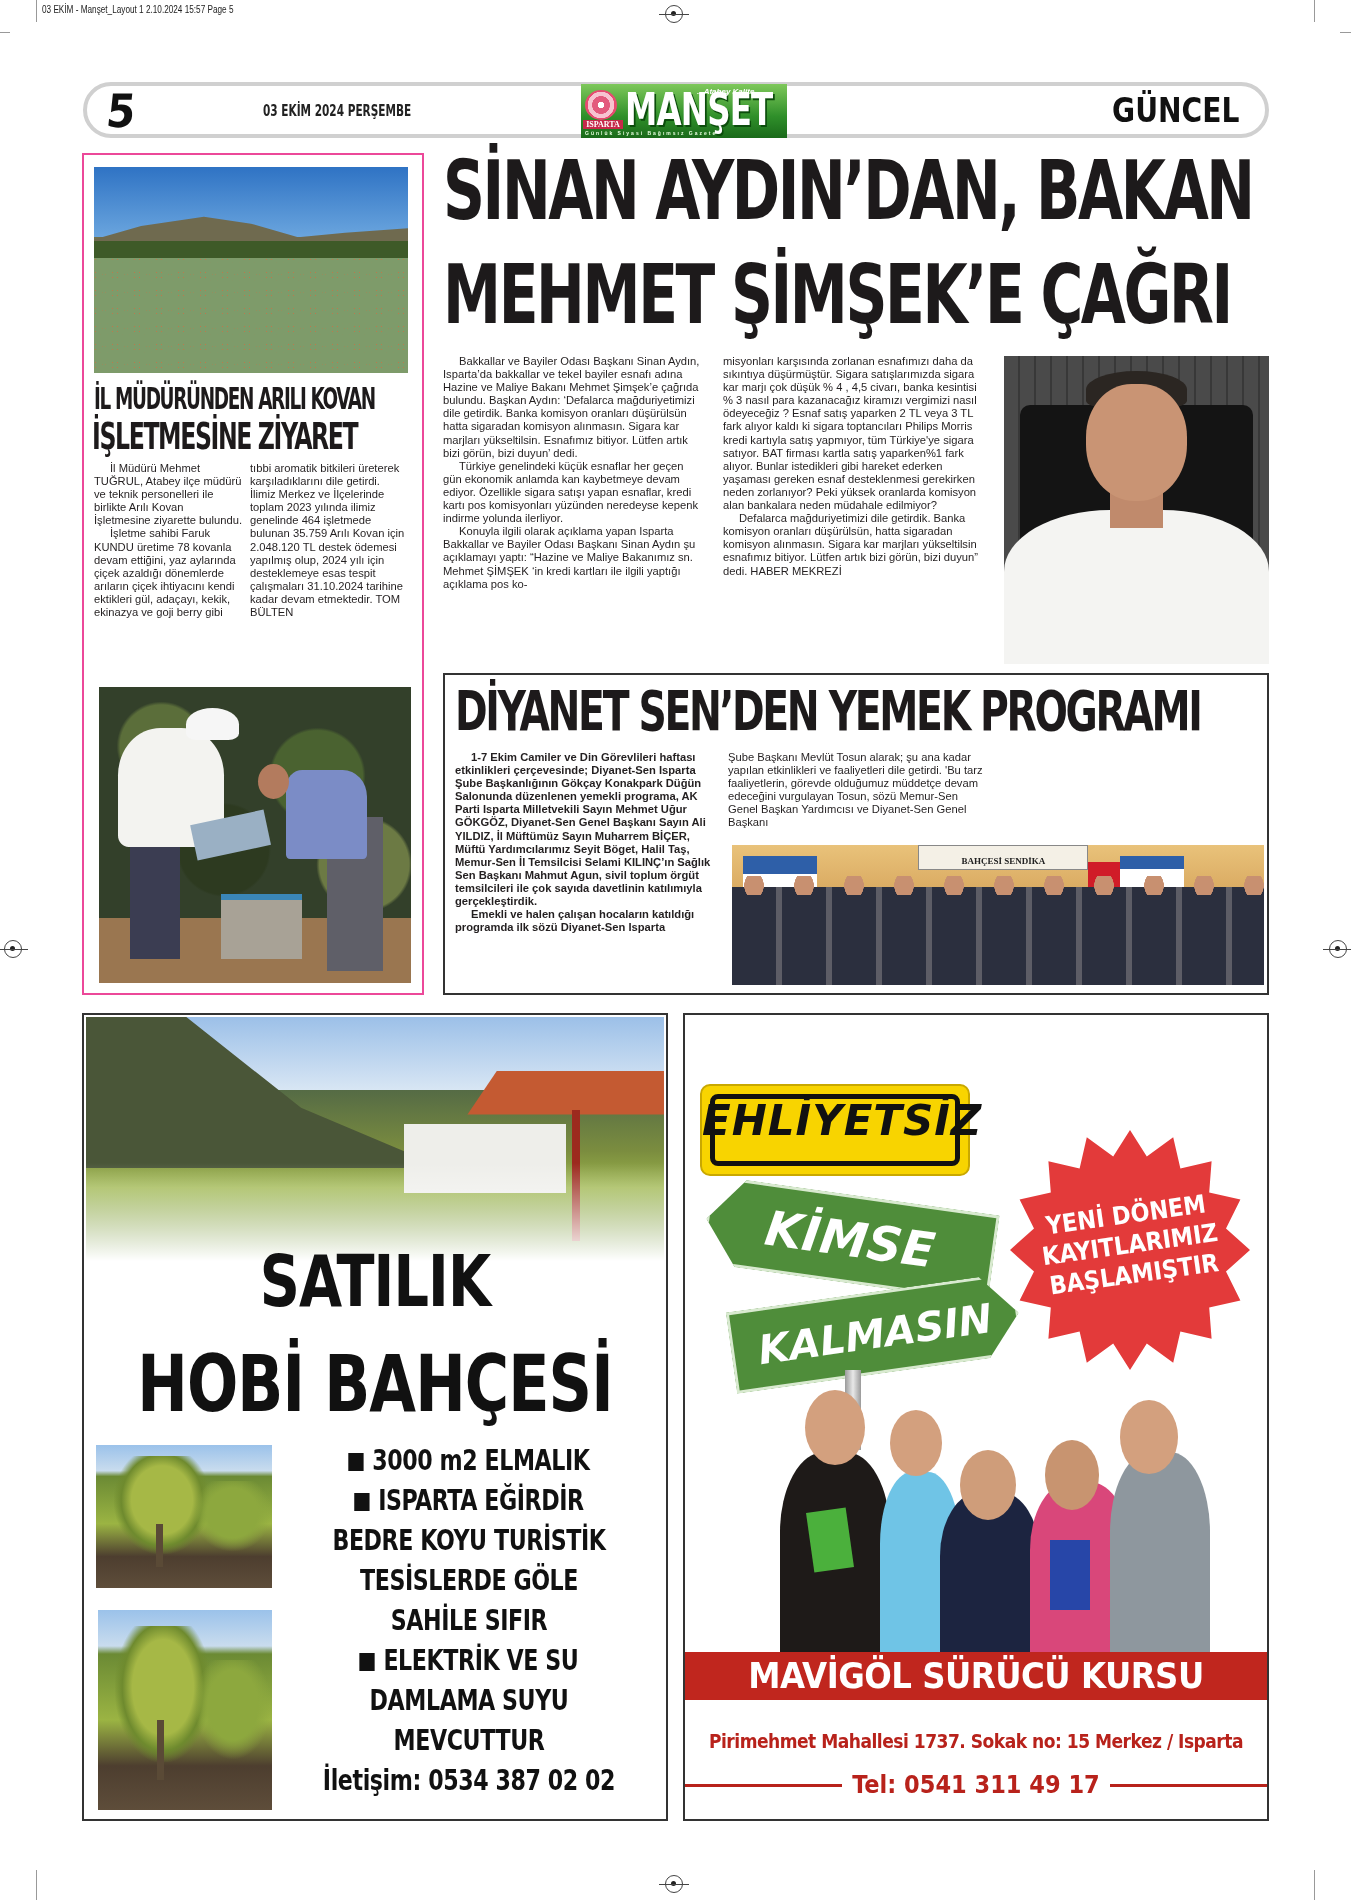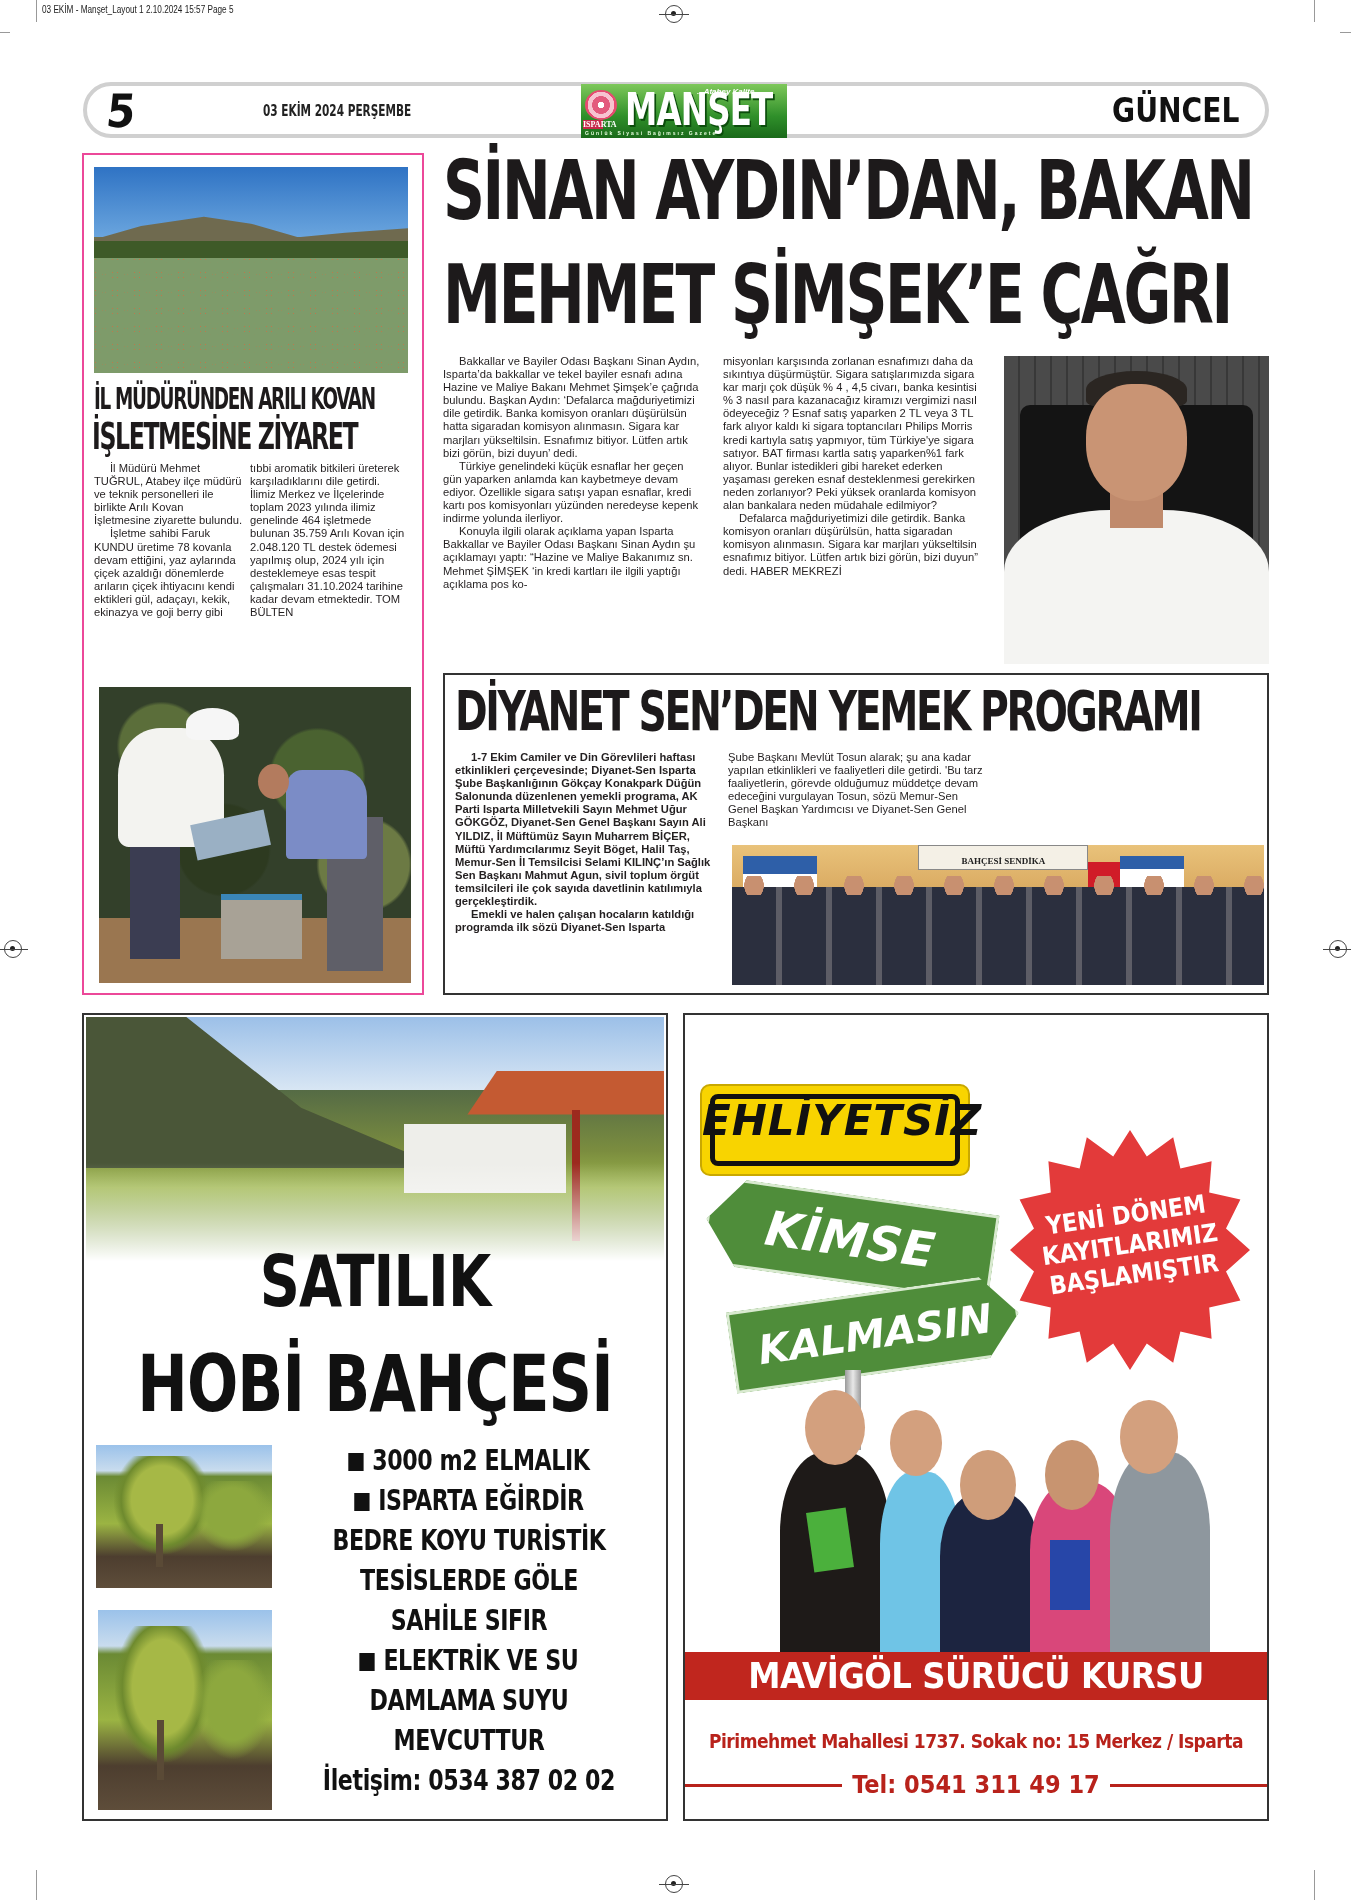--- a/index.html
+++ b/index.html
@@ -13,21 +13,21 @@
   .reg { width: 18px; height: 18px; border: 1.5px solid #444; border-radius: 50%; }
   .reg::before { content: ""; position: absolute; left: 5px; top: 5px; width: 5px; height: 5px; background: #222; border-radius: 50%; }
   .reg::after { content: ""; position: absolute; left: -7px; top: 7.5px; width: 30px; height: 1px; background: #444; }
 
   
   .header { left: 83px; top: 82px; width: 1186px; height: 56px; border: 4px solid #d0d0d0; border-radius: 28px; background: #fff; }
   .page-num { left: 18px; top: -2px; font: 900 46px "DejaVu Sans", sans-serif; color: #111; transform: skewX(-6deg) scaleX(0.9); }
   .date { left: 176px; top: 16px; font: bold 15px "DejaVu Sans Condensed", "DejaVu Sans", sans-serif; transform: scaleX(0.78); transform-origin: left center; color: #222; white-space: nowrap; }
   .logo { left: 494px; top: -2px; width: 206px; height: 54px; background: linear-gradient(180deg, #7ec85a 0%, #2f8f2a 60%, #1a6a1a 100%); overflow: hidden; }
   .logo-rose { position: absolute; left: 4px; top: 6px; width: 32px; height: 30px; border-radius: 50%; background: radial-gradient(circle at 50% 50%, #fff 0 14%, #e35a7d 15% 40%, #f7c3d0 41% 60%, #e64b70 61% 100%); }
-  .logo-isparta { position: absolute; left: 2px; top: 36px; width: 20px; font: bold 8px "Liberation Serif", serif; color: #fff; background: #c62a4a; text-align: center; }
+  .logo-isparta { position: absolute; left: 2px; top: 36px; width: 40px; font: bold 8px "Liberation Serif", serif; color: #fff; background: #c62a4a; text-align: center; }
   .logo-main { position: absolute; left: 44px; top: 4px; font: bold 44px "DejaVu Sans Condensed", "DejaVu Sans", sans-serif; color: #fff; letter-spacing: -1px; text-shadow: 2px 2px 0 #0c4d0c; transform: scaleX(0.82); transform-origin: left top; line-height: 44px; }
   .logo-slogan { position: absolute; left: 116px; top: 3px; font: italic bold 8px "Liberation Sans", sans-serif; color: #fff; }
   .logo-tag { position: absolute; left: 4px; top: 46px; font: bold 5px "Liberation Sans", sans-serif; color: #e8ffe0; letter-spacing: 2px; }
   .section { right: 26px; top: 4px; font: bold 34px "DejaVu Sans Condensed", "DejaVu Sans", sans-serif; color: #111; transform: scaleX(0.92); transform-origin: right center; }
 
   
   .frame { border: 2px solid #ec4899; }
   .frame-dark { border: 2px solid #333; }
 
   
@@ -185,21 +185,21 @@
 
 <div class="abs headline" style="left:443px;top:150px;font-size:82px;transform:scaleX(0.79);">
   <div>SİNAN AYDIN’DAN, BAKAN</div>
 </div>
 <div class="abs headline" style="left:443px;top:254px;font-size:82px;transform:scaleX(0.79);">
   <div>MEHMET ŞİMŞEK’E ÇAĞRI</div>
 </div>
 
 <div class="abs col" style="left:443px;top:355px;width:262px;">
   <p>Bakkallar ve Bayiler Odası Başkanı Sinan Aydın, Isparta’da bakkallar ve tekel bayiler esnafı adına Hazine ve Maliye Bakanı Mehmet Şimşek’e çağrıda bulundu. Başkan Aydın: ‘Defalarca mağduriyetimizi dile getirdik. Banka komisyon oranları düşürülsün hatta sigaradan komisyon alınmasın. Sigara kar marjları yükseltilsin. Esnafımız bitiyor. Lütfen artık bizi görün, bizi duyun’ dedi.</p>
-  <p>Türkiye genelindeki küçük esnaflar her geçen gün yaparken anlamda kan kaybetmeye devam ediyor. Özellikle sigara satışı yapan esnaflar, kredi kartı pos komisyonları yüzünden neredeyse kepenk indirme yolunda ilerliyor.</p>
+  <p>Türkiye genelindeki küçük esnaflar her geçen gün ekonomik anlamda kan kaybetmeye devam ediyor. Özellikle sigara satışı yapan esnaflar, kredi kartı pos komisyonları yüzünden neredeyse kepenk indirme yolunda ilerliyor.</p>
   <p>Konuyla ilgili olarak açıklama yapan Isparta Bakkallar ve Bayiler Odası Başkanı Sinan Aydın şu açıklamayı yaptı: “Hazine ve Maliye Bakanımız sn. Mehmet ŞİMŞEK ‘in kredi kartları ile ilgili yaptığı açıklama pos ko-</p>
 </div>
 <div class="abs col" style="left:723px;top:355px;width:264px;">
   <p class="noindent">misyonları karşısında zorlanan esnafımızı daha da sıkıntıya düşürmüştür.  Sigara satışlarımızda sigara  kar marjı çok düşük % 4 , 4,5 civarı,  banka kesintisi % 3 nasıl para kazanacağız kiramızı vergimizi nasıl ödeyeceğiz ? Esnaf satış yaparken 2 TL veya 3 TL fark alıyor kaldı ki sigara toptancıları Philips  Morris kredi kartıyla satış yapmıyor, tüm Türkiye'ye sigara satıyor.  BAT firması kartla satış yaparken%1 fark alıyor. Bunlar istedikleri gibi hareket ederken  yaşaması gereken esnaf desteklenmesi gerekirken neden  zorlanıyor? Peki yüksek oranlarda komisyon alan bankalara  neden müdahale edilmiyor?</p>
   <p>Defalarca mağduriyetimizi dile getirdik. Banka komisyon oranları düşürülsün, hatta sigaradan komisyon alınmasın. Sigara kar marjları yükseltilsin esnafımız bitiyor. Lütfen artık bizi görün, bizi duyun” dedi. HABER MEKREZİ</p>
 </div>
 <div class="abs photo ph-portrait" style="left:1004px;top:356px;width:265px;height:308px;">
   <div class="wall"></div>
     <div class="chair"></div>
     <div class="shirt"></div>

